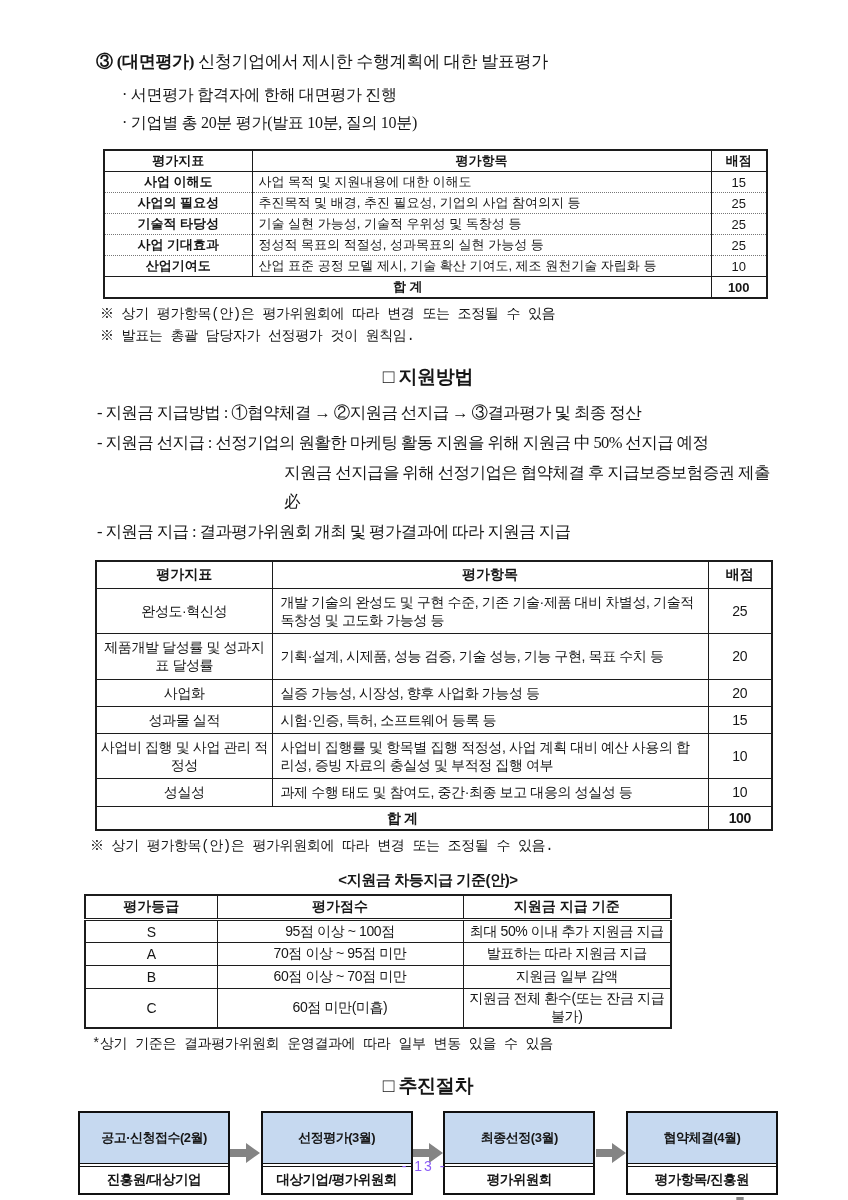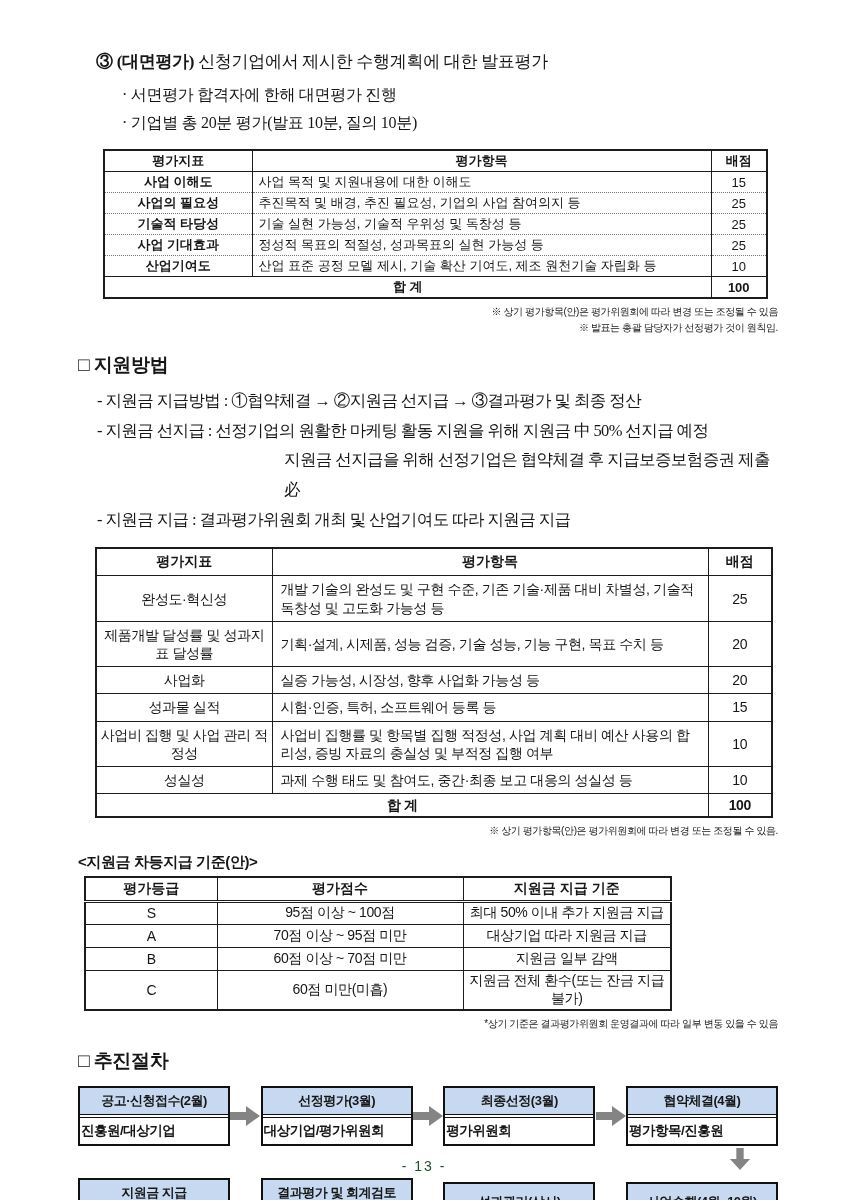--- a/index.html
+++ b/index.html
@@ -24,62 +24,62 @@
   
   #table1 { width:665px; margin:12px 0 0 25px; font-size:13px; border:2px solid #1c1c1c; }
   #table1 th { height:20px; padding:1px 4px; }
   #table1 td { height:19px; padding:1px 6px;margin-left:24px; }
   #table1 tr.body td { border-top:1px dotted #777; border-bottom:1px dotted #777; }
   #table1 thead th { border-bottom:1px solid #1c1c1c; }
   #table1 .c1 { width:148px; text-align:center; font-weight:bold; }
   #table1 .c3 { width:56px; text-align:center; }
   #table1 tr.total td { border-top:1px solid #1c1c1c; font-weight:bold; text-align:center; }
 
-  .t-notes { margin:5px 0 0 22px; font-family:Liberation Sans, sans-serif;
-             font-size:10px; line-height:1.55; letter-spacing:-0.4px;text-align:right; }
-
-  
-  .sec-h { font-size:19px; font-weight:bold; margin-top:17px; letter-spacing:-0.3px; }
+  .t-notes { margin:5px 0 0 22px; font-family:Liberation Mono, monospace;
+             font-size:14px; line-height:1.55; letter-spacing:-0.4px; }
+
+  
+  .sec-h { font-size:19px; font-weight:bold; margin-top:17px; letter-spacing:-0.3px;text-align:center; }
 
   .support-lines { margin:8px 0 12px 19px; font-size:16.5px; line-height:1.8; letter-spacing:-0.6px; }
   .support-lines .cont { margin-left:187px; }
 
   
   #table2 { width:678px; margin:13px 0 0 17px; font-size:14px; border:2px solid #1c1c1c; }
   #table2 th { padding:3px 4px; }
   #table2 td { padding:4px 8px; line-height:1.3; letter-spacing:-0.4px; }
   #table2 .c1 { width:176px; text-align:center; padding:4px 2px; }
   #table2 .c3 { width:64px; text-align:center; }
   #table2 tr.total td { font-weight:bold; text-align:center; padding:2px 4px; }
 
   
-  .t3-title { width:700px; font-family:"Liberation Sans", sans-serif;
+  .t3-title { width:700px; text-align:center; font-family:"Liberation Sans", sans-serif;
               font-weight:bold; font-size:15px; margin-top:14px; letter-spacing:-0.4px; }
   #table3 { width:588px; margin:4px 0 0 6px; font-size:14px; border:2px solid #1c1c1c; }
   #table3 th { padding:2px 4px; border-bottom:3px double #1c1c1c; }
   #table3 td { height:23px; padding:1px 4px; text-align:center; letter-spacing:-0.4px; }
   #table3 .c1 { width:132px; }
   #table3 .c2 { width:246px;margin-left:8px; }
 
   
   .flow { width:700px; margin-top:12px; font-family:"Liberation Sans", sans-serif; }
   .flow-row { display:flex; align-items:center; justify-content:space-between; margin-top:8px; }
   .fbox { width:152px; border:2px solid #111; background:#fff; }
   .ftitle { background:var(--box-blue); font-weight:bold; font-size:13px; text-align:center;
-            padding:4px 1px; border-bottom:1px solid #111; white-space:pre-line; letter-spacing:-0.5px; }
+            padding:16px 1px; border-bottom:1px solid #111; white-space:pre-line; letter-spacing:-0.5px; }
   .fsep { height:2px; background:#fff; }
-  .fagency { border-top:1px solid #111; font-weight:bold; font-size:13.5px; text-align:left;
+  .fagency { border-top:1px solid #111; font-weight:bold; font-size:13.5px; text-align:center;
              padding:4px 1px; letter-spacing:-0.5px; }
   .row2 .ftitle { min-height:38px; display:flex; align-items:center; justify-content:center; }
   .arrow { color:var(--arrow-gray); line-height:0; flex:0 0 auto; }
   .flow-downrow { position:relative; height:24px; }
   .flow-downrow .arrow { position:absolute; left:651px; top:2px; }
 
   .page-num { position:absolute; bottom:26px; left:0; width:100%; text-align:center;
-              font-family:"Liberation Sans", sans-serif; font-size:14px; color:#14532d;
+              font-family:"Liberation Sans", sans-serif; font-size:14px; color:#8b5cf6;
               letter-spacing:2px; }
 </style>
 </head>
 <body>
 
 <div class="content">
 
   <div class="h-line">
     <span class="b">③ (대면평가)</span><span> 신청기업에서 제시한 수행계획에 대한 발표평가</span>
   </div>
@@ -131,21 +131,21 @@
   <div class="t-notes">
     <div>※ 상기 평가항목(안)은 평가위원회에 따라 변경 또는 조정될 수 있음</div>
     <div>※ 발표는 총괄 담당자가 선정평가 것이 원칙임.</div>
   </div>
 
   <div class="sec-h">□ 지원방법</div>
   <div class="support-lines">
     <div>- 지원금 지급방법 : ①협약체결 → ②지원금 선지급 → ③결과평가 및 최종 정산</div>
     <div>- 지원금 선지급 : 선정기업의 원활한 마케팅 활동 지원을 위해 지원금 中 50% 선지급 예정</div>
     <div class="cont">지원금 선지급을 위해 선정기업은 협약체결 후 지급보증보험증권 제출 必</div>
-    <div>- 지원금 지급 : 결과평가위원회 개최 및 산업기여도 따라 지원금 지급</div>
+    <div>- 지원금 지급 : 결과평가위원회 개최 및 평가결과에 따라 지원금 지급</div>
   </div>
 
   <table id="table2">
     <thead>
       <tr>
         <th class="c1">평가지표</th>
         <th>평가항목</th>
         <th class="c3">배점</th>
       </tr>
     </thead>
@@ -199,21 +199,21 @@
     </thead>
     <tbody>
       <tr>
         <td>S</td>
         <td>95점 이상 ~ 100점</td>
         <td>최대 50% 이내 추가 지원금 지급</td>
       </tr>
       <tr>
         <td>A</td>
         <td>70점 이상 ~ 95점 미만</td>
-        <td>대상기업 따라 지원금 지급</td>
+        <td>발표하는 따라 지원금 지급</td>
       </tr>
       <tr>
         <td>B</td>
         <td>60점 이상 ~ 70점 미만</td>
         <td>지원금 일부 감액</td>
       </tr>
       <tr>
         <td>C</td>
         <td>60점 미만(미흡)</td>
         <td>지원금 전체 환수(또는 잔금 지급 불가)</td>

